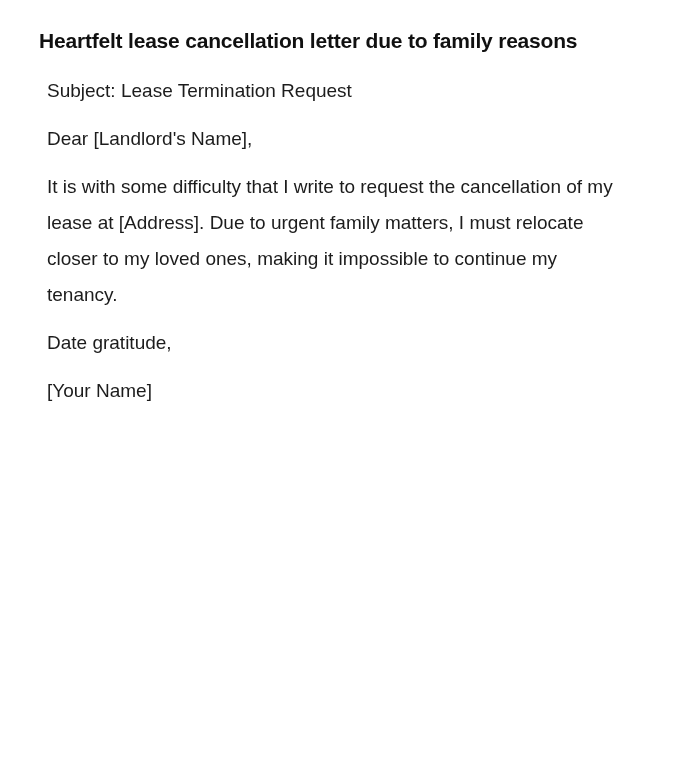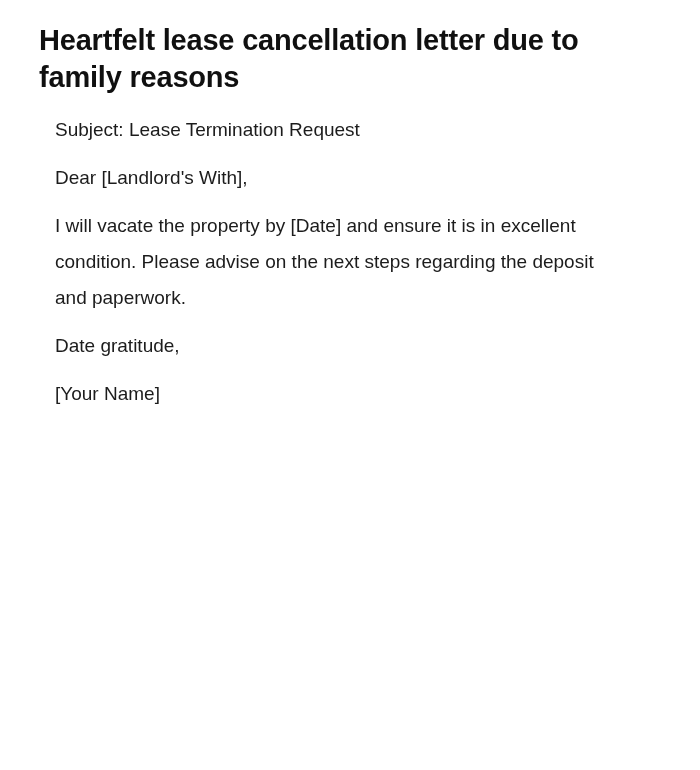--- a/index.html
+++ b/index.html
@@ -22,29 +22,29 @@
     padding: 22px 40px 20px 39px;
   }
 
   .article {
     width: 597px;
   }
 
   .article-title {
     margin: 0 0 14px 0;
     font-family: "Liberation Sans", sans-serif;
-    font-size: 29px;
+    font-size: 21px;
     font-weight: 700;
     line-height: 37px;
     letter-spacing: -0.2px;
     color: #101010;
   }
 
   .article-body {
-    margin: 16px;
+    margin: 8px;
   }
 
   .para {
     margin: 0 0 12px 0;
     font-family: "Liberation Sans", sans-serif;
     font-size: 19px;
     font-weight: 400;
     line-height: 36px;
     color: #1c1c1c;
     white-space: pre-wrap;
@@ -59,25 +59,25 @@
 
 <div class="page">
   <article class="article">
 
     <h1 class="article-title">Heartfelt lease cancellation letter due to family reasons</h1>
 
     <div class="article-body">
 
       <p class="para">Subject: Lease Termination Request</p>
 
-      <p class="para">Dear [Landlord's With],</p>
+      <p class="para">Dear [Landlord's Name],</p>
+
+      <p class="para">It is with some difficulty that I write to request the cancellation of my lease at [Address]. Due to urgent family matters, I must relocate closer to my loved ones, making it impossible to continue my tenancy.</p>
 
 
-
-      <p class="para">I will vacate the property by [Date] and ensure it is in excellent condition. Please advise on the next steps regarding the deposit and paperwork.</p>
 
       <p class="para">Date gratitude,</p>
 
       <p class="para">[Your Name]</p>
 
     </div>
   </article>
 </div>
 
 </body></html>

